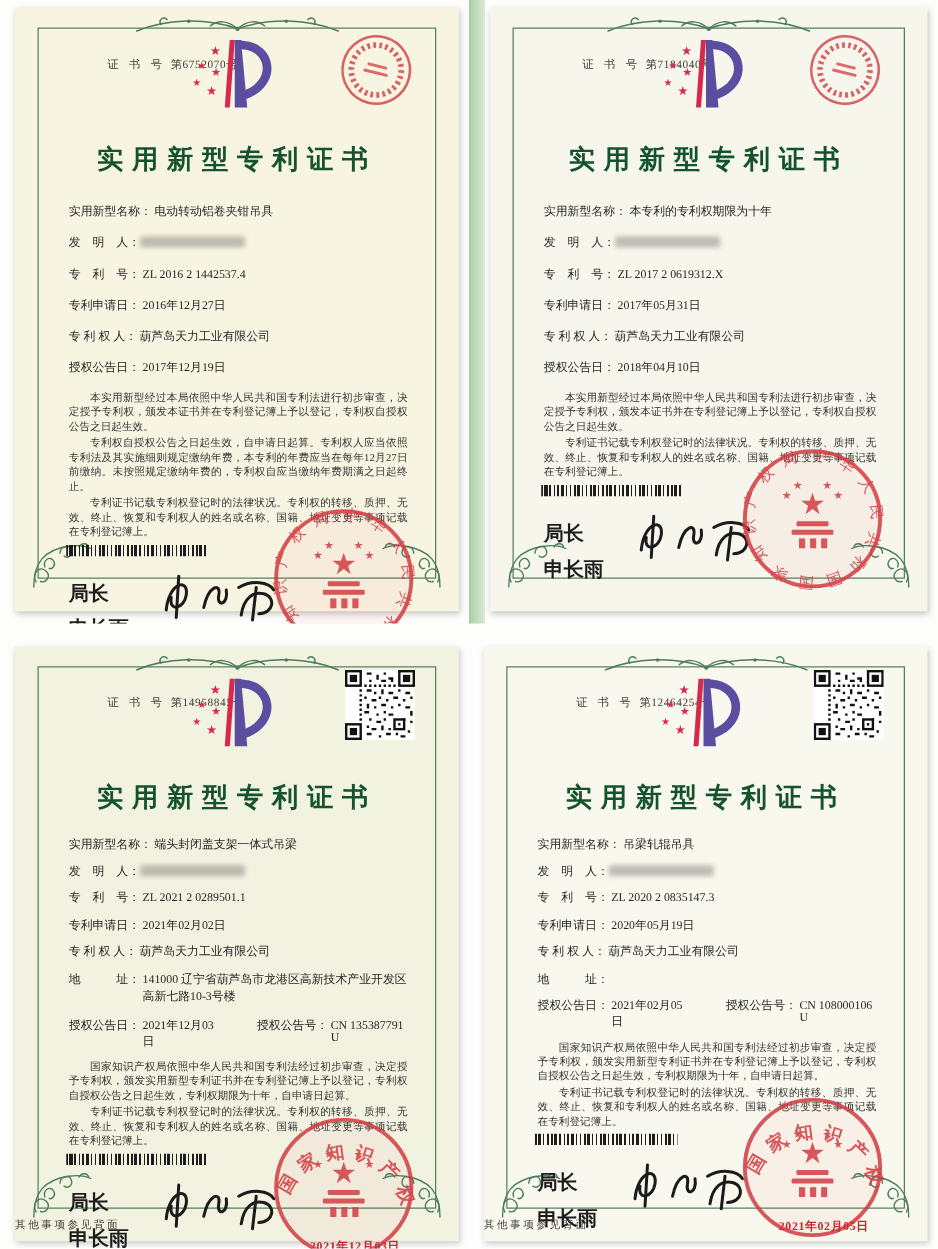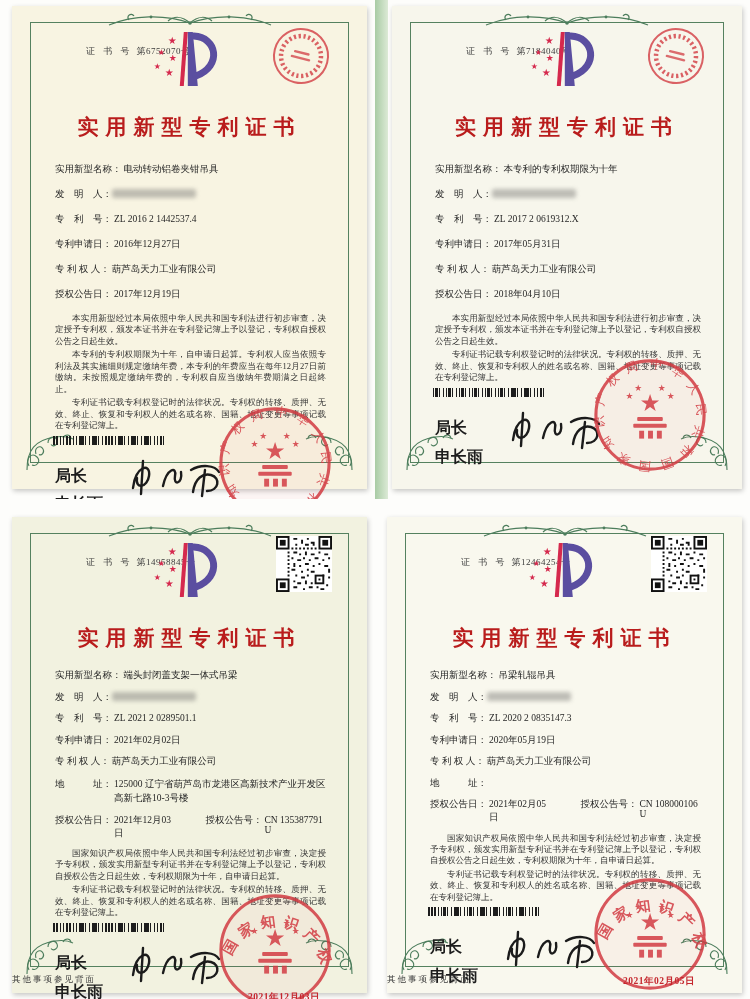--- a/index.html
+++ b/index.html
@@ -18,21 +18,21 @@
   .content{position:absolute;inset:0;display:flex;flex-direction:column;padding:4px 20px 0 20px;}
   .vine{position:absolute;top:-11px;left:50%;transform:translateX(-50%);}
   .fl{position:absolute;bottom:-12px;}
   .fl-bl{left:-10px;}
   .fl-br{right:-10px;transform:scaleX(-1);}
   .head{position:relative;height:62px;flex:none;}
   .cert-no{position:absolute;left:0;top:18px;font-size:9px;letter-spacing:.5px;color:#3b3b3b;white-space:nowrap;}
   .cert-no .lbl{letter-spacing:3px;margin-right:4px;margin-left:35px;}
   .logo{position:absolute;left:50%;top:1px;transform:translateX(-56%);}
   .corner{position:absolute;right:-4px;top:-2px;}
-  .title{flex:none;margin-top:24px;text-align:center;font-size:21px;font-weight:700;letter-spacing:7px;color:#b91c1c;}
+  .title{flex:none;margin-top:24px;text-align:center;font-size:21px;font-weight:700;letter-spacing:7px;color:#14532d;}
   .fields{flex:none;margin:22px 2px 0 4px;font-size:9.5px;color:#262626;}
   .field-row{display:flex;align-items:baseline;margin-bottom:12px;}
   .cert-new .fields{margin-top:17px;}
   .cert-new .field-row{margin-bottom:8.5px;}
   .f-label{white-space:pre;flex:none;}
   .f-value{margin-left:2px;}
   .addr-val{max-width:232px;line-height:1.5;}
   .blur-box{display:inline-block;width:84px;height:9px;background:#8e8d88;filter:blur(2px);opacity:.55;border-radius:2px;transform:translateY(1px);}
   .grant-gap{display:inline-block;width:34px;}
   .paras{flex:none;margin:0 2px 0 4px;font-size:8.5px;line-height:1.35;color:#333;}
@@ -149,21 +149,21 @@
           <div class="field-row">
             <span class="f-label">授权公告日：</span>
             <span class="f-value">2017年12月19日</span>
             <span class="grant-gap"></span>
 
           </div>
         </div>
 
         <div class="paras">
           <p>本实用新型经过本局依照中华人民共和国专利法进行初步审查，决定授予专利权，颁发本证书并在专利登记簿上予以登记，专利权自授权公告之日起生效。</p>
-          <p>本专利的专利权期限为十年，自申请日起算。专利权人应当依照专利法及其实施细则规定缴纳年费，本专利的年费应当在每年12月27日前缴纳。未按照规定缴纳年费的，专利权自应当缴纳年费期满之日起终止。</p>
+          <p>专利权自授权公告之日起生效，自申请日起算。专利权人应当依照专利法及其实施细则规定缴纳年费，本专利的年费应当在每年12月27日前缴纳。未按照规定缴纳年费的，专利权自应当缴纳年费期满之日起终止。</p>
           <p>专利证书记载专利权登记时的法律状况。专利权的转移、质押、无效、终止、恢复和专利权人的姓名或名称、国籍、地址变更等事项记载在专利登记簿上。</p>
         </div>
 
         <div class="spacer"></div>
 
         <div class="sign">
           <div class="barcode"></div>
           <div class="director">
             <div>局长</div>
             <div>申长雨</div>
@@ -470,21 +470,21 @@
           <div class="field-row">
             <span class="f-label">专利申请日：</span>
             <span class="f-value">2021年02月02日</span>
           </div>
           <div class="field-row">
             <span class="f-label">专 利 权 人：</span>
             <span class="f-value">葫芦岛天力工业有限公司</span>
           </div>
           <div class="field-row">
             <span class="f-label">地　　　址：</span>
-            <span class="f-value addr-val">125000 辽宁省葫芦岛市龙港区高新技术产业开发区高新七路10-3号楼</span>
+            <span class="f-value addr-val">141000 辽宁省葫芦岛市龙港区高新技术产业开发区高新七路10-3号楼</span>
           </div>
           <div class="field-row">
             <span class="f-label">授权公告日：</span>
             <span class="f-value">2021年12月03日</span>
             <span class="grant-gap"></span>
             <span class="f-label grant-no-part">授权公告号：</span>
             <span class="f-value grant-no-part">CN 135387791 U</span>
           </div>
         </div>
 

